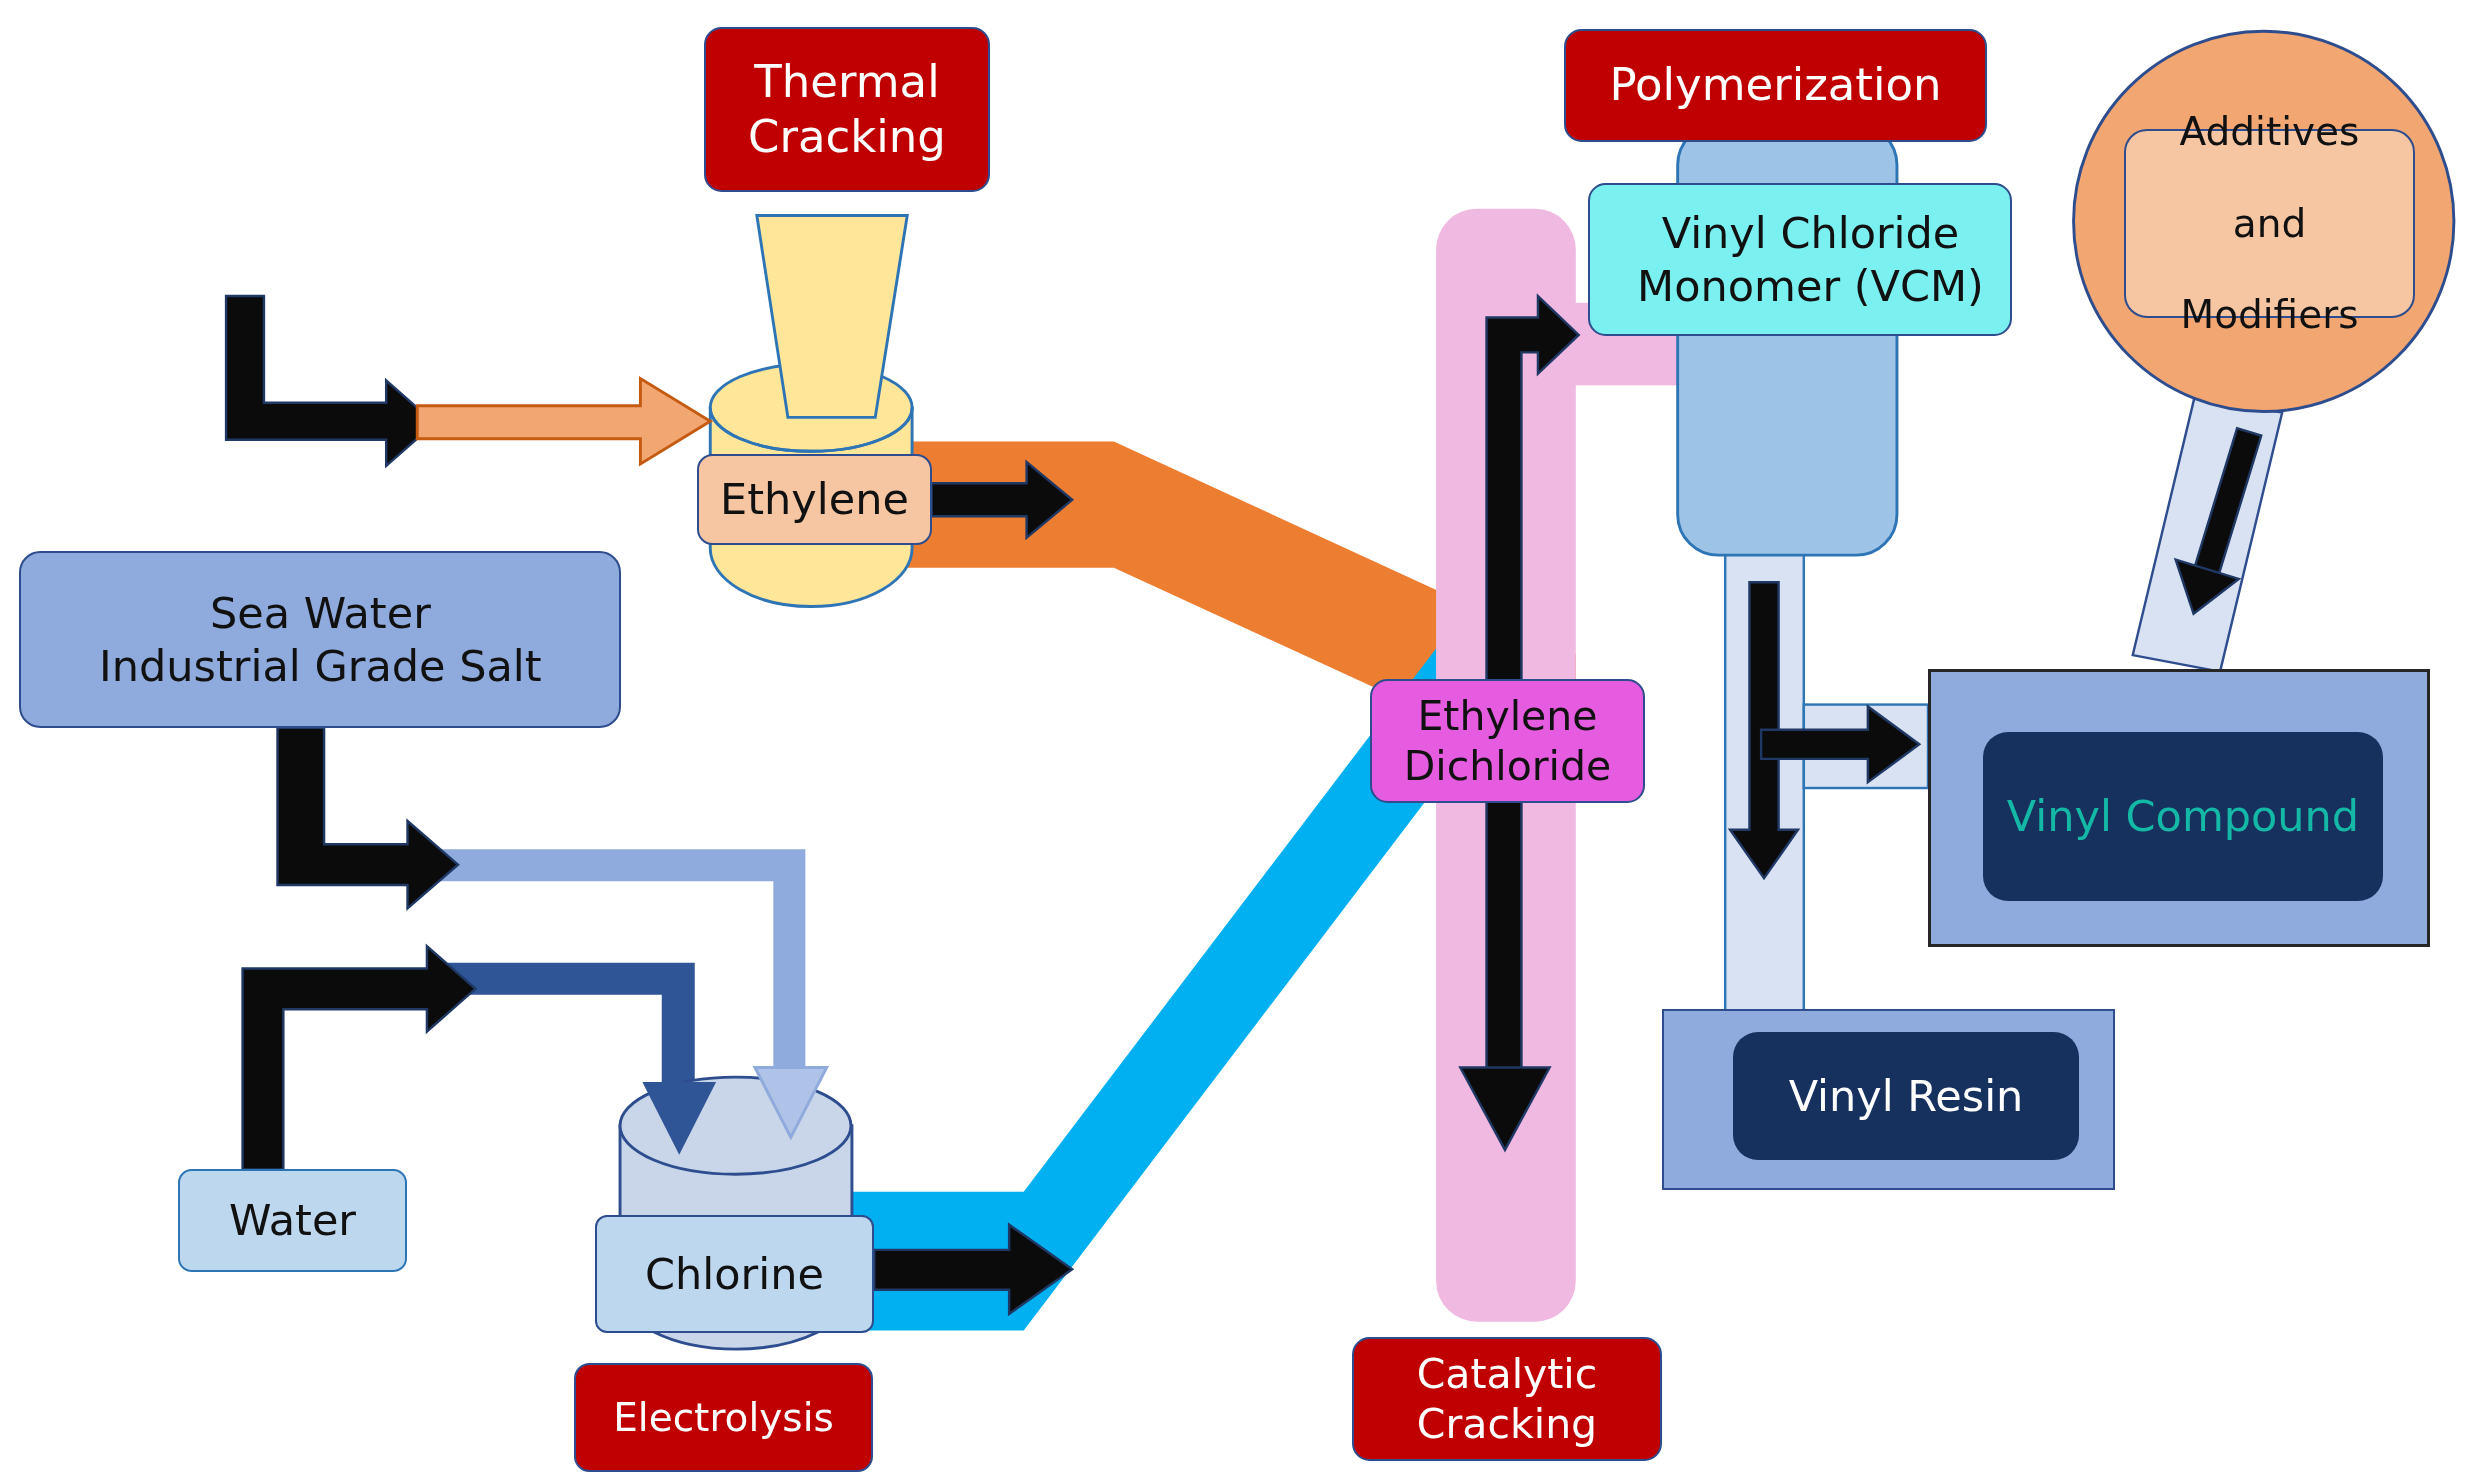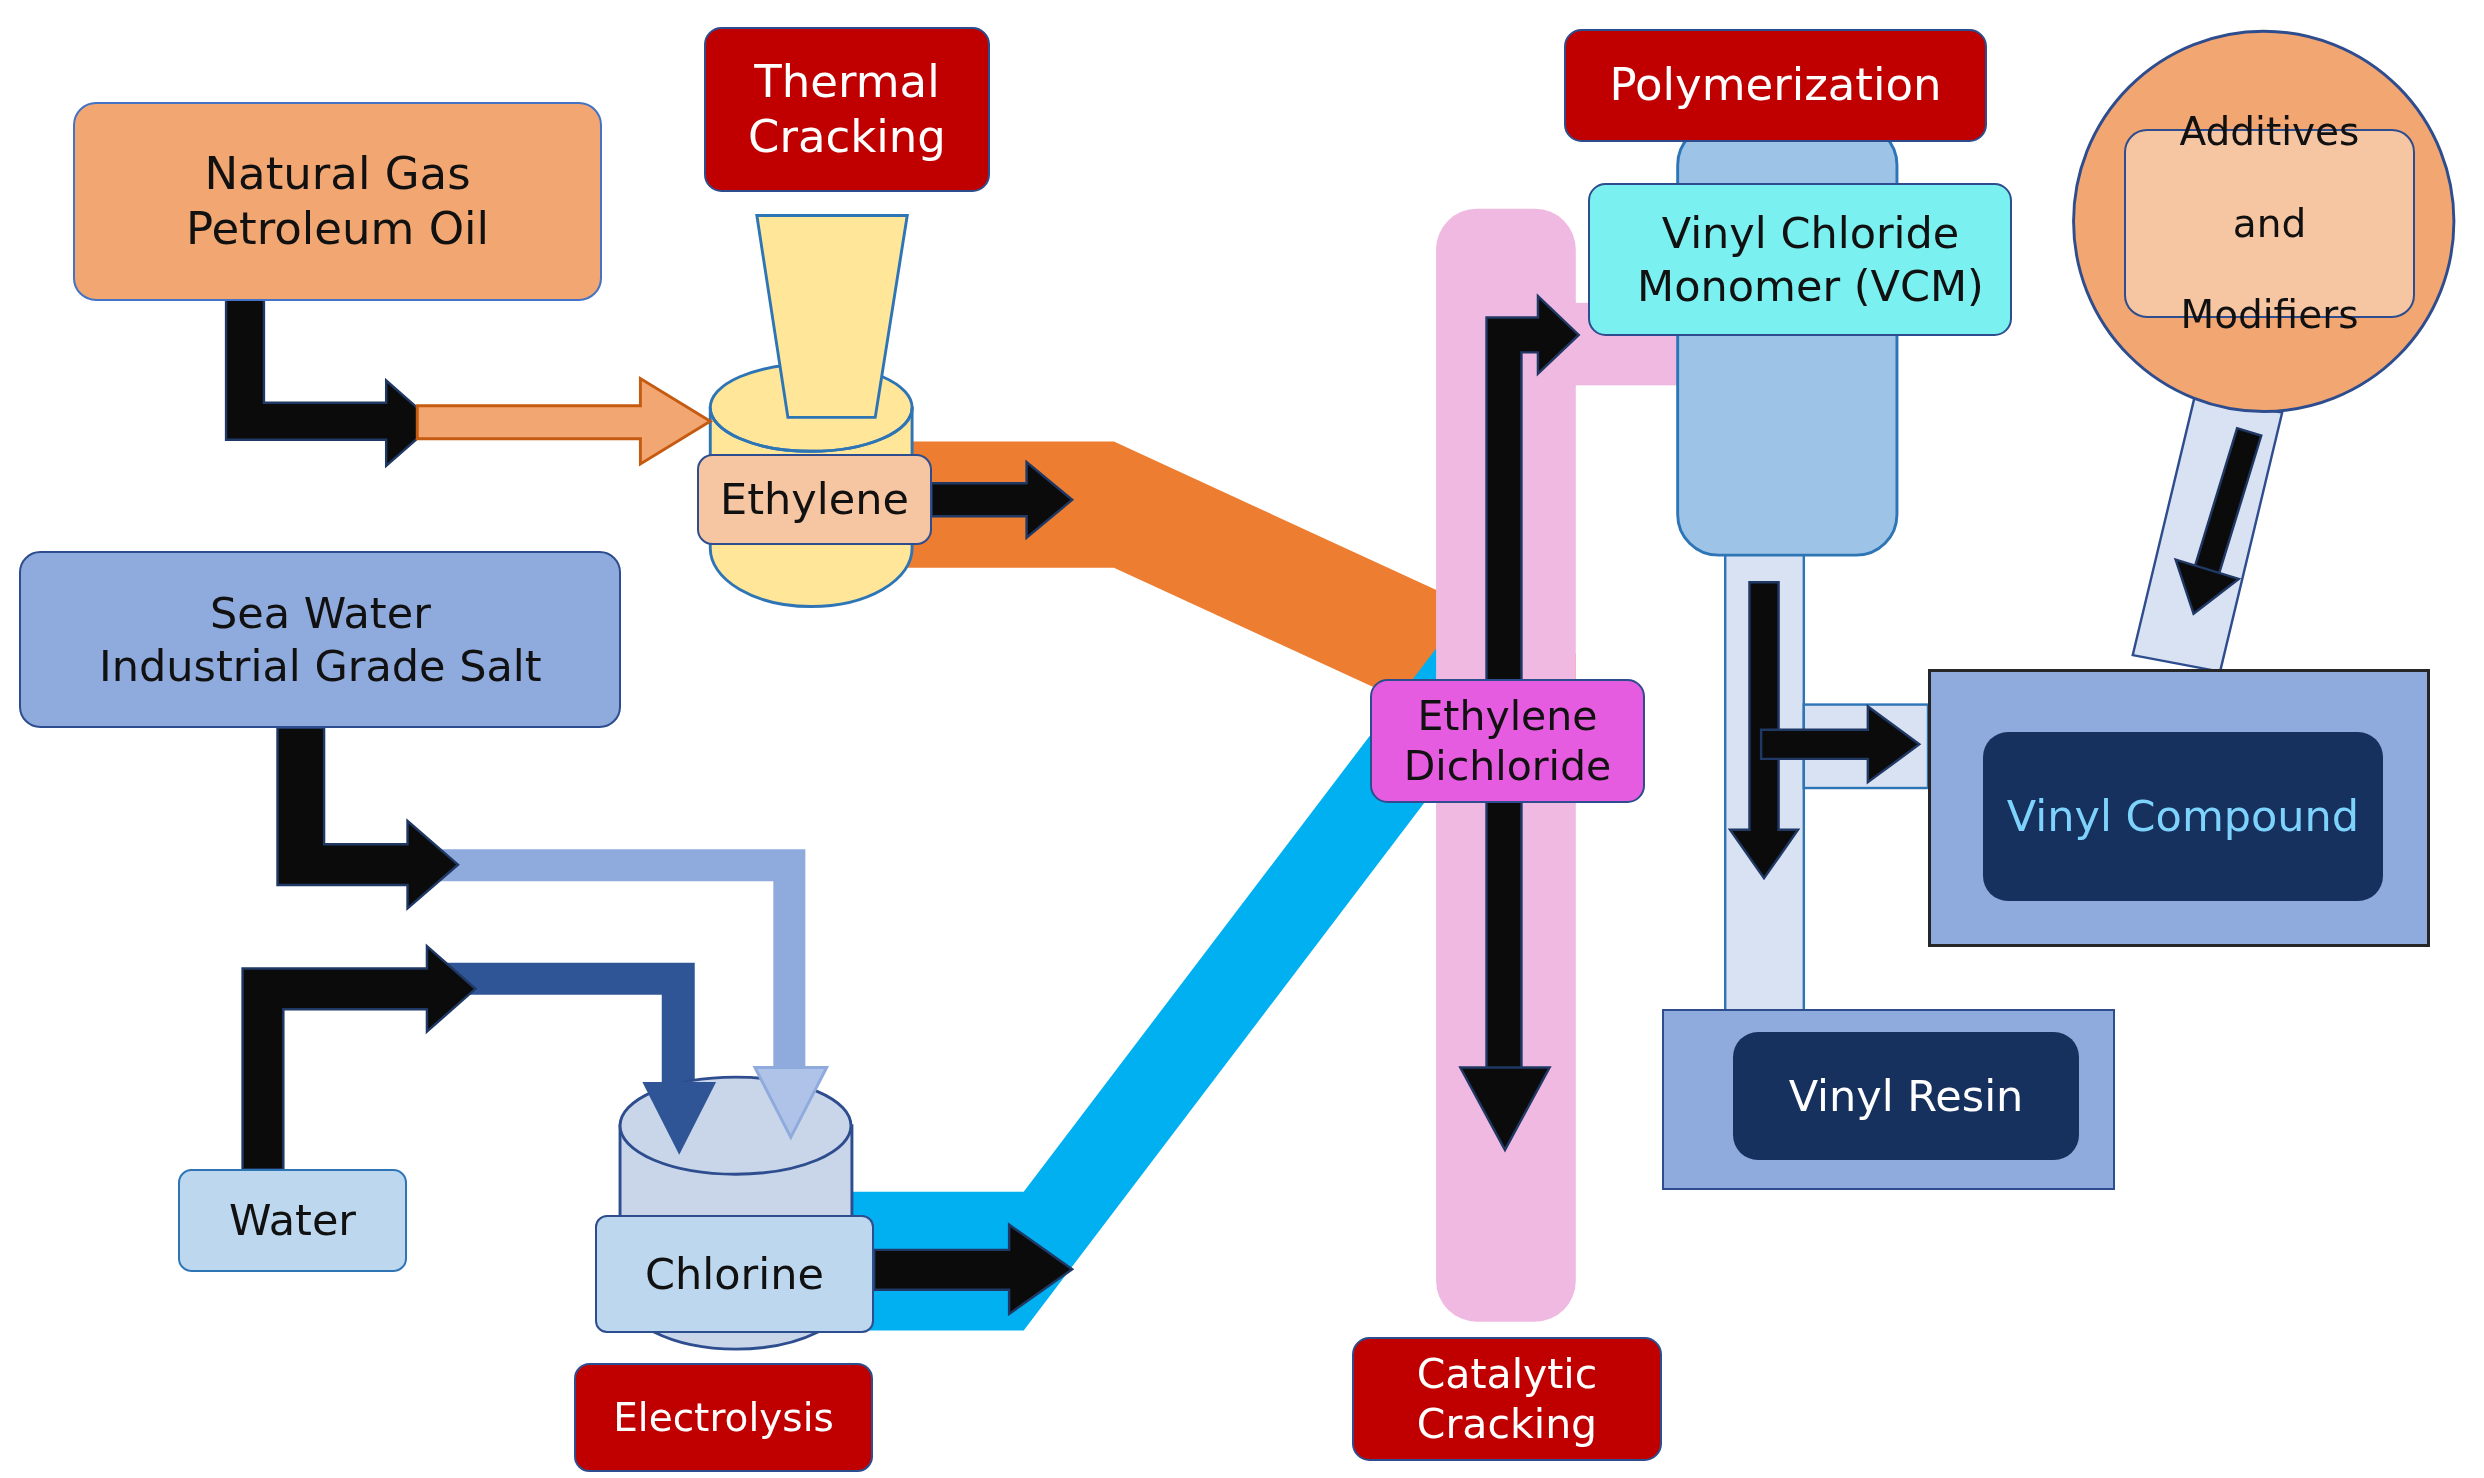--- a/index.html
+++ b/index.html
@@ -80,24 +80,20 @@
 
     <path d="M960,498 H1058 V476 L1105,515 L1058,554 V532 H960 Z" fill="#0B0B0B" stroke="#1F3864" stroke-width="2.5"></path>
 
     <path d="M286,750 H334 V870 H420 V846 L472,891 L420,936 V912 H286 Z" fill="#0B0B0B" stroke="#1F3864" stroke-width="2.5"></path>
 
     <path d="M250,1205 V998 H440 V975 L490,1019 L440,1063 V1040 H292 V1205 Z" fill="#0B0B0B" stroke="#1F3864" stroke-width="2.5"></path>
 
     <path d="M901,1288 H1040 V1262 L1105,1308 L1040,1354 V1329 H901 Z" fill="#0B0B0B" stroke="#1F3864" stroke-width="2.5"></path>
   </svg>
 
-  <div class="box" style="left:73px;top:102px;width:529px;height:199px;background:#F2A672;border:2.9px solid #4472C4;border-radius:23px;font-size:45px;">
-    <span class="line">Natural Gas</span>
-    <span class="line">Petroleum Oil</span>
-  </div>
 
   <div class="box process" style="left:704px;top:27px;width:286px;height:165px;">
     <span class="line">Thermal</span>
     <span class="line">Cracking</span>
   </div>
 
   <div class="box" style="left:697px;top:454px;width:235px;height:91px;background:#F6C5A2;border:2.9px solid #2E4D8E;border-radius:15.5px;font-size:43px;">
     <span class="line">Ethylene</span>
   </div>
 
@@ -137,21 +133,21 @@
     <span class="line">Monomer (VCM)</span>
   </div>
 
   <div class="box" style="left:2124px;top:129px;width:291px;height:189px;background:#F6C5A2;border:2.9px solid #2E4D8E;border-radius:23px;font-size:39px;gap:44px;">
     <span class="line">Additives</span>
     <span class="line">and</span>
     <span class="line">Modifiers</span>
   </div>
 
   <div class="box" style="left:1928px;top:669px;width:502px;height:278px;background:#8FAADC;border:3.9px solid #262626;"></div>
-  <div class="box" style="left:1983px;top:732px;width:400px;height:169px;background:#17315F;border-radius:25px;font-size:43px;color:#7dd3fc;">
+  <div class="box" style="left:1983px;top:732px;width:400px;height:169px;background:#17315F;border-radius:25px;font-size:43px;color:#14b8a6;">
     <span class="line">Vinyl Compound</span>
   </div>
 
   <div class="box" style="left:1662px;top:1009px;width:453px;height:181px;background:#8FAADC;border:2.9px solid #2E4D8E;"></div>
   <div class="box" style="left:1716px;top:1032px;width:346px;height:128px;background:#17315F;border-radius:25px;font-size:43px;color:#ffffff;margin-left:17px;">
     <span class="line">Vinyl Resin</span>
   </div>
 
 </div>
 

